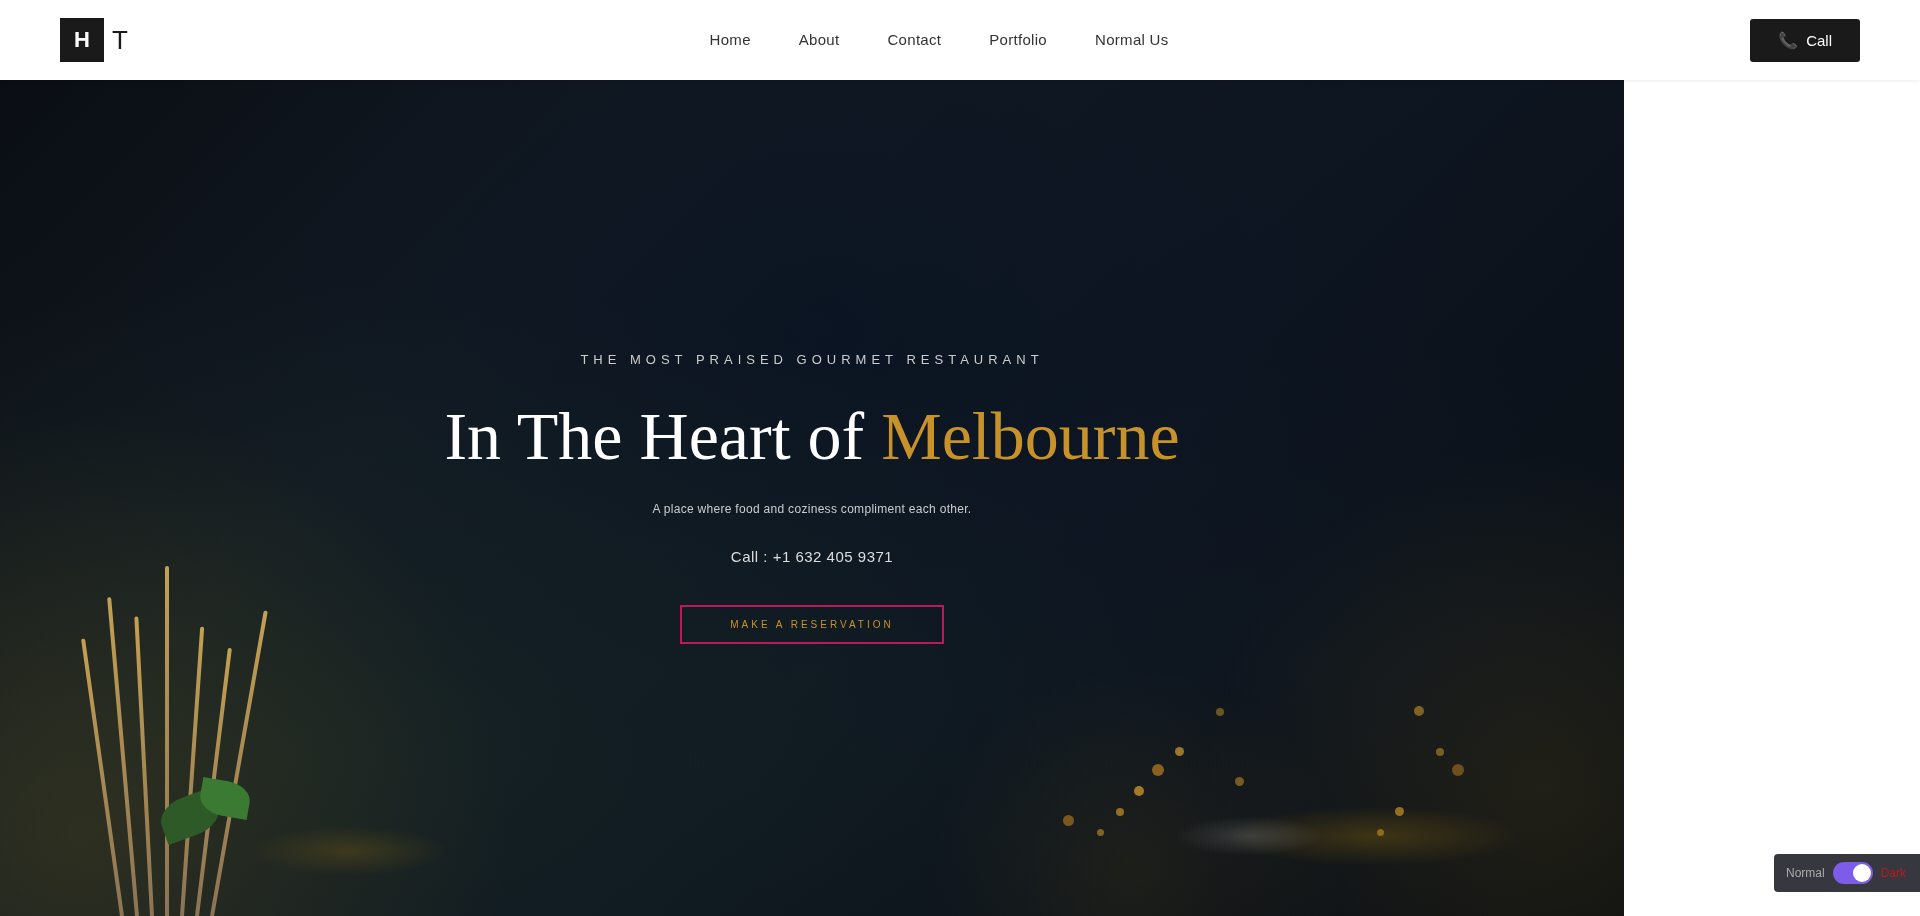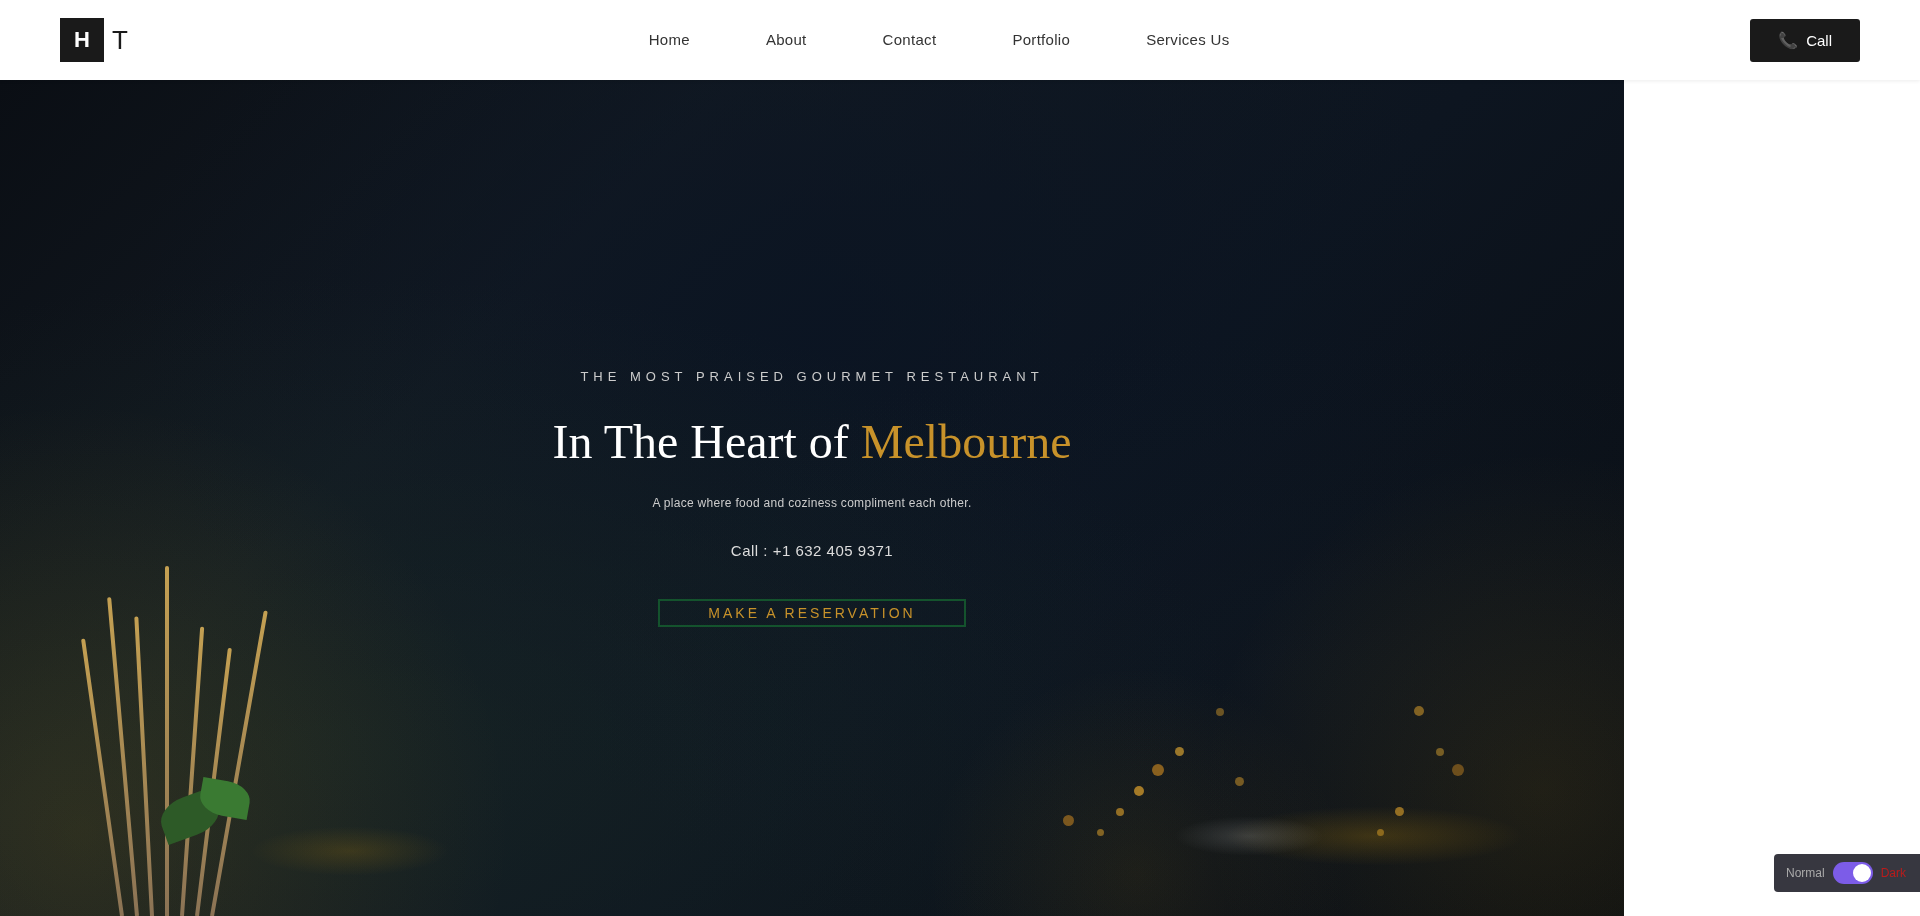--- a/index.html
+++ b/index.html
@@ -51,21 +51,21 @@
       font-size: 26px;
       font-weight: 300;
       color: #1a1a1a;
       font-family: Arial, sans-serif;
       margin-left: 4px;
     }
 
     .nav-links {
       display: flex;
       align-items: center;
-      gap: 76px;
+      gap: 48px;
       list-style: none;
     }
 
     .nav-links a {
       text-decoration: none;
       color: #333;
       font-size: 15px;
       font-family: Arial, sans-serif;
       font-weight: 400;
       letter-spacing: 0.3px;
@@ -134,21 +134,21 @@
       color: #ccc;
       font-family: Arial, sans-serif;
       font-size: 13px;
       letter-spacing: 5px;
       text-transform: uppercase;
       margin-bottom: 32px;
       font-weight: 400;
     }
 
     .hero-title {
-      font-size: 48px;
+      font-size: 68px;
       font-weight: 400;
       color: #ffffff;
       line-height: 1.1;
       margin-bottom: 28px;
       font-family: 'Georgia', serif;
     }
 
     .hero-title-highlight {
       color: #c8922a;
     }
@@ -165,24 +165,24 @@
     .hero-phone {
       color: #ddd;
       font-size: 15px;
       font-family: Arial, sans-serif;
       margin-bottom: 40px;
       letter-spacing: 0.5px;
     }
 
     .reservation-button {
       background: transparent;
-      border: 2px solid #14532d;
+      border: 2px solid #be185d;
       color: #c8922a;
-      padding: 4px 48px;
-      font-size: 14px;
+      padding: 12px 48px;
+      font-size: 10px;
       font-family: Arial, sans-serif;
       letter-spacing: 3px;
       text-transform: uppercase;
       cursor: pointer;
       font-weight: 500;
     }
 
     
     .theme-toggle {
       position: fixed;
@@ -282,21 +282,21 @@
     <li>
       <a href="#">About</a>
     </li>
     <li>
       <a href="#">Contact</a>
     </li>
     <li>
       <a href="#">Portfolio</a>
     </li>
     <li>
-      <a href="#">Services Us</a>
+      <a href="#">Normal Us</a>
     </li>
   </ul>
 
   <button class="call-button">
     <span class="phone-icon">📞</span>
     <span>Call</span>
   </button>
 </nav>
 
 <section class="hero">

